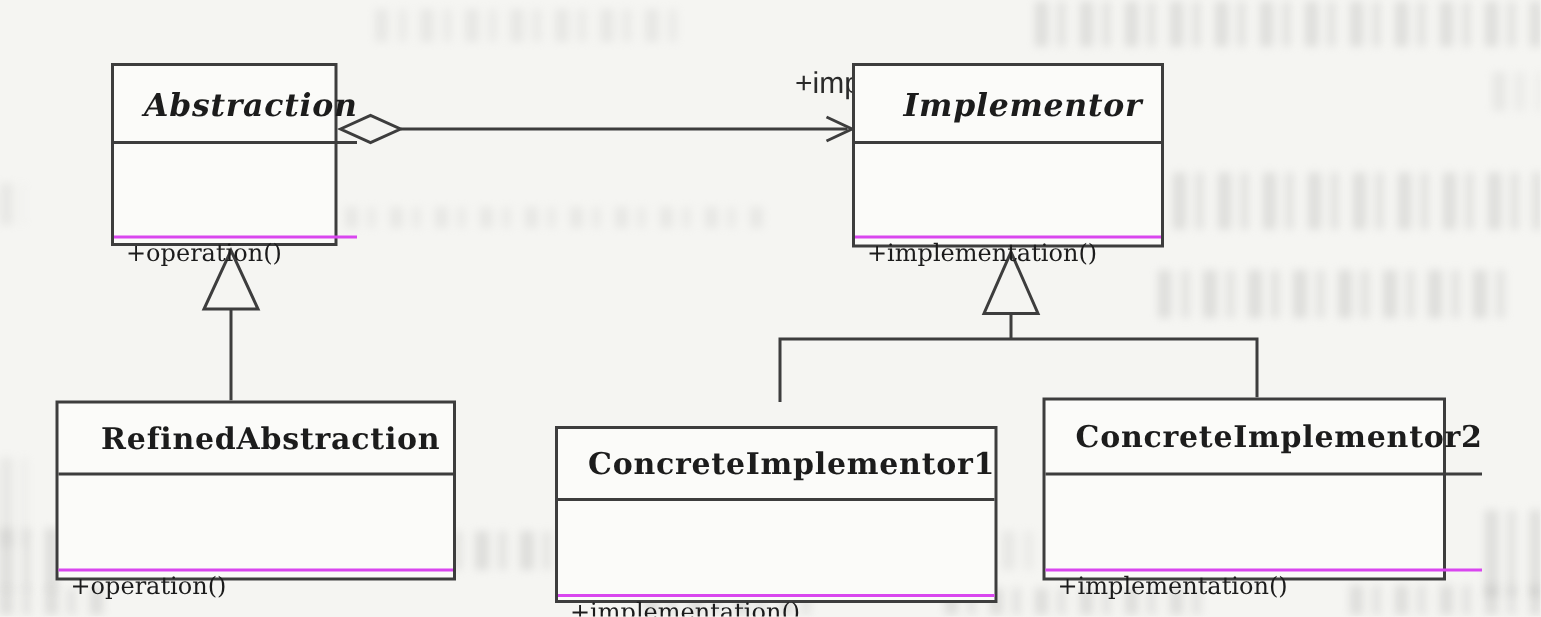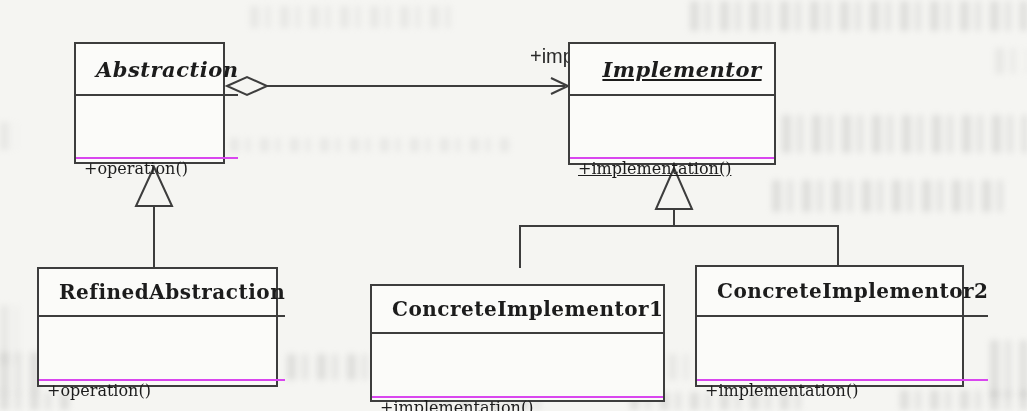--- a/index.html
+++ b/index.html
@@ -120,27 +120,27 @@
 </svg>
 
 <div class="edge-label" style="left:497px; top:45px;">+imp</div>
 
 <div class="uml-class abstract" style="left:74px; top:42px; width:151px; height:122px;">
   <div class="compartment name">Abstraction</div>
   <div class="compartment attrs"></div>
   <div class="compartment methods">+operation()</div>
 </div>
 
-<div class="uml-class abstract" style="left:568px; top:42px; width:208px; height:123px;text-decoration:underline;">
+<div class="uml-class abstract" style="left:568px; top:42px; width:208px; height:123px;">
   <div class="compartment name">Implementor</div>
   <div class="compartment attrs"></div>
   <div class="compartment methods">+implementation()</div>
 </div>
 
-<div class="uml-class" style="left:37px; top:267px; width:241px; height:120px; grid-template-rows:46px 18px 1fr;">
+<div class="uml-class" style="left:37px; top:267px; width:267px; height:120px; grid-template-rows:46px 18px 1fr;">
   <div class="compartment name">RefinedAbstraction</div>
   <div class="compartment attrs"></div>
   <div class="compartment methods">+operation()</div>
 </div>
 
 <div class="uml-class" style="left:370px; top:284px; width:295px; height:118px; grid-template-rows:46px 18px 1fr;">
   <div class="compartment name">ConcreteImplementor1</div>
   <div class="compartment attrs"></div>
   <div class="compartment methods">+implementation()</div>
 </div>

